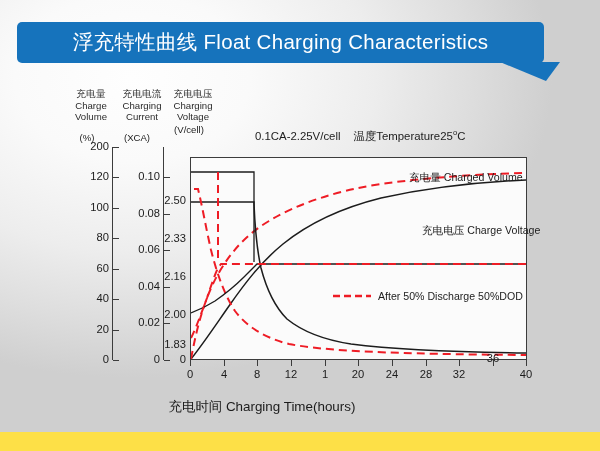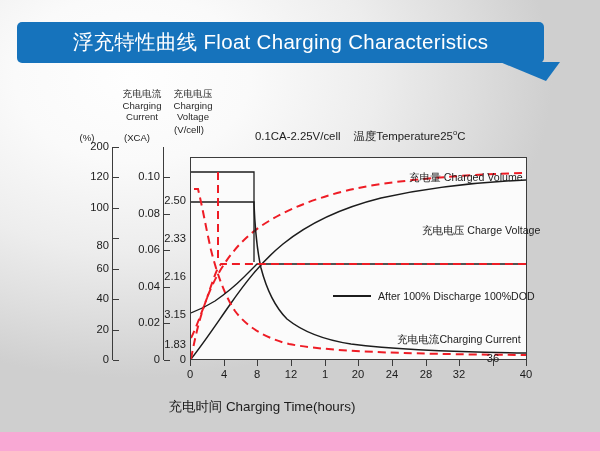--- a/index.html
+++ b/index.html
@@ -11,21 +11,21 @@
     width: 600px;
     height: 451px;
     font-family: "Liberation Sans", "DejaVu Sans", sans-serif;
     overflow: hidden;
   }
 
   #page {
     position: relative;
     width: 600px;
     height: 451px;
-    background: #f9a8d4;
+    background: #fde047;
   }
 
   
   #panel {
     position: absolute;
     left: 0;
     top: 0;
     width: 600px;
     height: 432px;
     background:
@@ -206,20 +206,25 @@
 
   <div id="panel"></div>
 
   <div id="banner-wrap">
     <div id="banner">
       <span id="banner-title">浮充特性曲线 Float Charging Characteristics</span>
     </div>
     <div id="banner-tail"></div>
   </div>
 
+  <div class="axis-head" style="left:62px; top:88px; width:58px;">
+    <div class="cn">充电量</div>
+    <div>Charge</div>
+    <div>Volume</div>
+  </div>
 
   <div class="axis-head" style="left:113px; top:88px; width:58px;">
     <div class="cn">充电电流</div>
     <div>Charging</div>
     <div>Current</div>
   </div>
 
   <div class="axis-head" style="left:164px; top:88px; width:58px;">
     <div class="cn">充电电压</div>
     <div>Charging</div>
@@ -237,21 +242,21 @@
   <div class="tick-h" style="left:113px; top:208px;"></div>
   <div class="tick-h" style="left:113px; top:238px;"></div>
   <div class="tick-h" style="left:113px; top:269px;"></div>
   <div class="tick-h" style="left:113px; top:299px;"></div>
   <div class="tick-h" style="left:113px; top:330px;"></div>
   <div class="tick-h" style="left:113px; top:360px;"></div>
 
   <div class="tick-label" style="left:58px; top:141px; width:51px;">200</div>
   <div class="tick-label" style="left:58px; top:171px; width:51px;">120</div>
   <div class="tick-label" style="left:58px; top:202px; width:51px;">100</div>
-  <div class="tick-label" style="left:58px; top:240px; width:51px;">80</div>
+  <div class="tick-label" style="left:58px; top:232px; width:51px;">80</div>
   <div class="tick-label" style="left:58px; top:263px; width:51px;">60</div>
   <div class="tick-label" style="left:58px; top:293px; width:51px;">40</div>
   <div class="tick-label" style="left:58px; top:324px; width:51px;">20</div>
   <div class="tick-label" style="left:58px; top:354px; width:51px;">0</div>
 
   <div class="axis-rail" style="left:163px; top:147px; height:213px;"></div>
 
   <div class="tick-h" style="left:164px; top:177px;"></div>
   <div class="tick-h" style="left:164px; top:214px;"></div>
   <div class="tick-h" style="left:164px; top:250px;"></div>
@@ -268,21 +273,21 @@
 
   <div class="tick-h" style="left:190px; top:201px;"></div>
   <div class="tick-h" style="left:190px; top:239px;"></div>
   <div class="tick-h" style="left:190px; top:277px;"></div>
   <div class="tick-h" style="left:190px; top:315px;"></div>
   <div class="tick-h" style="left:190px; top:345px;"></div>
 
   <div class="tick-label" style="left:137px; top:195px; width:49px;">2.50</div>
   <div class="tick-label" style="left:137px; top:233px; width:49px;">2.33</div>
   <div class="tick-label" style="left:137px; top:271px; width:49px;">2.16</div>
-  <div class="tick-label" style="left:137px; top:309px; width:49px;">3.15</div>
+  <div class="tick-label" style="left:137px; top:309px; width:49px;">2.00</div>
   <div class="tick-label" style="left:137px; top:339px; width:49px;">1.83</div>
   <div class="tick-label" style="left:137px; top:354px; width:49px;">0</div>
 
   <div id="conditions">
     <span>0.1CA-2.25V/cell</span><span class="sep"></span><span>温度Temperature25</span><sup>o</sup><span>C</span>
   </div>
 
   <div id="plot">
     <svg width="335" height="201" viewBox="0 0 335 201">
 
@@ -324,26 +329,25 @@
   <div class="xlabel" style="left:310px; top:368px; width:30px;">1</div>
   <div class="xlabel" style="left:343px; top:368px; width:30px;">20</div>
   <div class="xlabel" style="left:377px; top:368px; width:30px;">24</div>
   <div class="xlabel" style="left:411px; top:368px; width:30px;">28</div>
   <div class="xlabel" style="left:444px; top:368px; width:30px;">32</div>
   <div class="xlabel" style="left:478px; top:352px; width:30px;">36</div>
   <div class="xlabel" style="left:511px; top:368px; width:30px;">40</div>
 
   <div class="curve-tag" style="left:400px; top:171px;margin-left:9px;">充电量 Charged Volume</div>
   <div class="curve-tag" style="left:422px; top:224px;">充电电压 Charge Voltage</div>
-  <div class="curve-tag" style="left:397px; top:333px;">充电电流Charging Current</div>
 
   <div id="legend">
     <div class="legend-row">
       <svg class="legend-swatch" viewBox="0 0 38 10">
-        <line x1="0" y1="5" x2="38" y2="5" stroke="#1c1c1c" stroke-width="1.8"></line>
+        <line x1="0" y1="5" x2="38" y2="5" stroke="#ee1c25" stroke-width="2.4" stroke-dasharray="7,4"></line>
       </svg>
-      <span class="legend-text">After 100%  Discharge 100%DOD</span>
+      <span class="legend-text">After 50% Discharge 50%DOD</span>
     </div>
   </div>
 
   <div id="x-title">充电时间 Charging Time(hours)</div>
 
 </div>
 
 </body></html>

